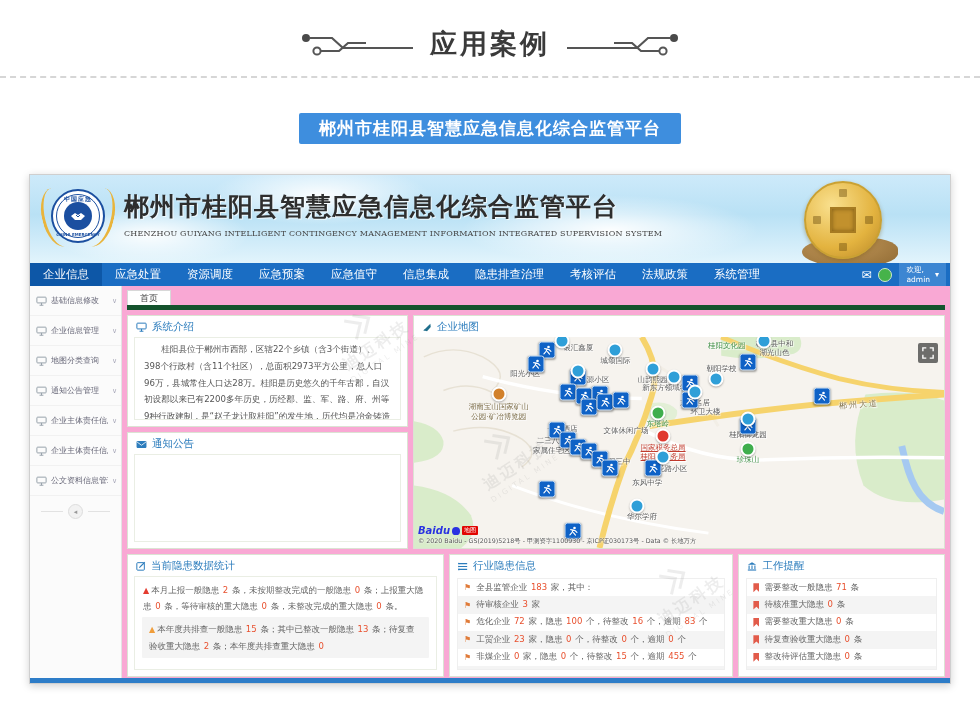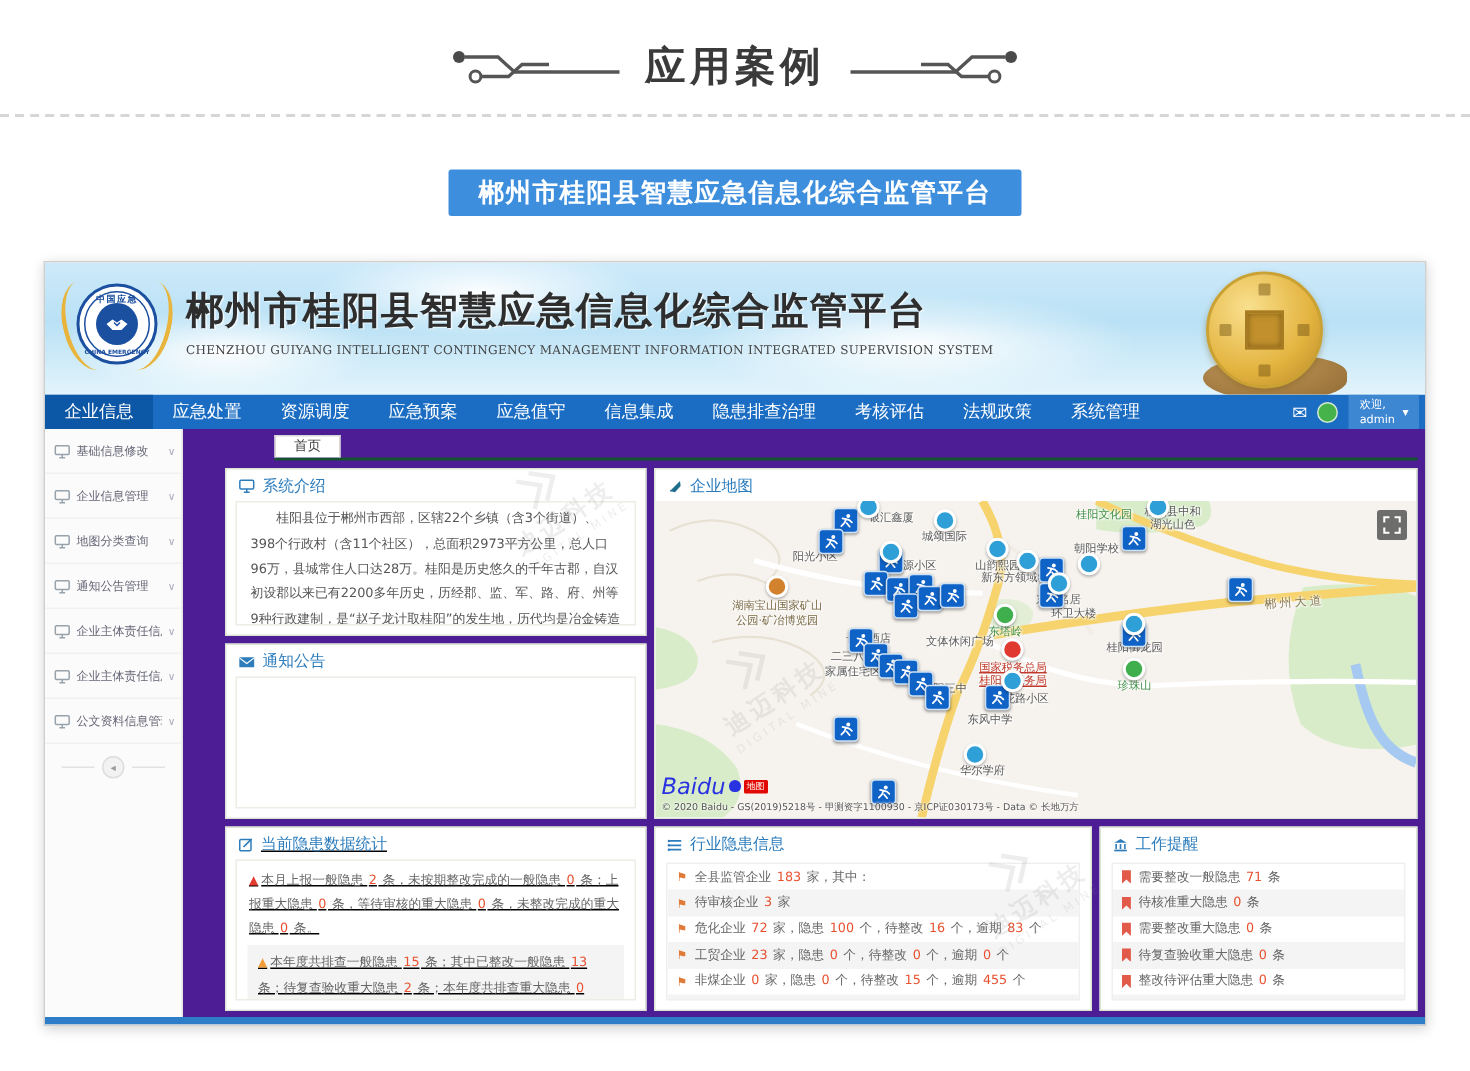--- a/index.html
+++ b/index.html
@@ -46,31 +46,31 @@
   .nav-items{display:flex;}
   .nav-item{font-size:11.5px;line-height:23px;padding:0 13px;cursor:pointer;}
   .nav-item.active{background:#0d57a7;}
   .nav-right{margin-left:auto;display:flex;align-items:center;gap:7px;padding-right:4px;}
   .mail-ico{font-size:12px;line-height:1;}
   .avatar-dot{width:12px;height:12px;border-radius:50%;background:#46b34a;border:1px solid #cfe8cf;}
   .welcome{background:#3c86d2;height:23px;display:flex;align-items:center;gap:5px;padding:0 7px;}
   .welcome .wl{font-size:7.5px;line-height:1.25;}
   .welcome .caret{font-size:8px;}
   
-  .app-body{flex:1;display:flex;background:#4c1d95;min-height:0;gap:23px;}
+  .app-body{flex:1;display:flex;background:#f9a8d4;min-height:0;}
   .sidebar{width:91px;flex:none;background:#fbfbfb;border-right:1px solid #e3e3e3;display:flex;flex-direction:column;}
   .side-item{height:29px;flex:none;display:flex;align-items:center;gap:4px;padding:0 4px 0 6px;border-bottom:1px solid #f1f1f1;font-size:8px;color:#667;cursor:pointer;white-space:nowrap;overflow:hidden;}
   .side-label{overflow:hidden;flex:1;}
   .chev{color:#aab;font-size:7px;flex:none;}
   .side-ico{flex:none;display:flex;}
   .side-collapse{margin-top:8px;display:flex;align-items:center;justify-content:center;gap:5px;}
   .side-collapse .ln{width:22px;height:1px;background:#e2e2e2;}
   .side-collapse .btn{width:13px;height:13px;border-radius:50%;background:#f2f2f2;border:1px solid #ddd;color:#999;font-size:7px;display:flex;align-items:center;justify-content:center;cursor:pointer;}
   .content{flex:1;min-width:0;display:flex;flex-direction:column;padding:4px 5px 5px;gap:5px;}
-  .tabbar{height:15px;flex:none;display:flex;border-bottom:2px solid #14532d;margin-left:33px;}
+  .tabbar{height:15px;flex:none;display:flex;border-bottom:5px solid #14532d;}
   .tab{background:#fff;border:1px solid #d8d8d8;border-bottom:none;font-size:9px;color:#444;line-height:15px;padding:0 12px;cursor:pointer;}
   .main-grid{height:234px;flex:none;display:flex;gap:5px;min-width:0;}
   .col-left{width:281px;flex:none;display:flex;flex-direction:column;gap:5px;}
   .bottom-grid{height:123px;flex:none;display:flex;gap:5px;min-width:0;}
   .panel{background:#fff;border:1px solid #dbe3d3;display:flex;flex-direction:column;min-width:0;box-sizing:border-box;}
   .panel-title{flex:none;display:flex;align-items:center;gap:5px;padding:4px 8px 3px;color:#2d7dbd;font-size:10.5px;}
   .inner{flex:1;border:1px solid #eaeee4;margin:0 6px 6px;min-height:0;overflow:hidden;position:relative;}
   .panel.intro{height:112px;flex:none;}
   .panel.notice{flex:1;}
   .intro-text{padding:3px 9px;font-size:8.6px;color:#555;line-height:1.95;text-indent:2em;}
@@ -87,21 +87,21 @@
   .poi-o{background:#d2812c;}
   .poi-d{background:#e0392f;}
   .map-label{position:absolute;transform:translateX(-50%);font-size:7.5px;color:#5a5a5a;white-space:pre-line;text-align:center;line-height:1.25;text-shadow:0 0 2px #fff,0 0 2px #fff,1px 1px 1px #fff;z-index:4;pointer-events:none;}
   .map-label.green{color:#3f8f45;}
   .map-label.red{color:#c0392b;}
   .map-label.brown{color:#7a6a45;}
   .map-label.road{color:#8a7a55;font-size:8px;letter-spacing:2px;transform:translateX(-50%) rotate(-4deg);}
   .fullscreen-btn{position:absolute;right:6px;top:6px;width:20px;height:20px;background:rgba(70,70,70,.78);border-radius:2px;display:flex;align-items:center;justify-content:center;cursor:pointer;z-index:10;}
   .map-attrib{position:absolute;left:4px;bottom:2px;z-index:10;}
   .bd-logo{display:flex;align-items:center;gap:2px;}
-  .bd-text{font-size:15px;font-weight:normal;color:#2932e1;font-style:italic;}
+  .bd-text{font-size:10px;font-weight:bold;color:#2932e1;font-style:italic;}
   .bd-paw{width:8px;height:8px;border-radius:50% 50% 45% 45%;background:#2932e1;position:relative;}
   .bd-badge{background:#e10601;color:#fff;font-size:6px;padding:0 2px;border-radius:1px;}
   .attrib-text{font-size:6.3px;color:#555;text-shadow:0 0 2px #fff,0 0 2px #fff;margin-top:1px;}
   
   .stat-para{font-size:8.5px;color:#666;line-height:1.9;margin:5px 8px 3px;}
   .stat-para.gray{background:#f4f4f4;padding:4px 7px;margin:3px 7px 7px;border-radius:1px;}
   .tri{font-size:8px;margin-right:2px;}
   .tri.red{color:#e43b2f;}
   .tri.orange{color:#f09d3a;}
   .hl{color:#e8502e;padding:0 1px;}
@@ -574,21 +574,21 @@
                 <span class="bd-badge">地图</span>
               </div>
               <div class="attrib-text">© 2020 Baidu - GS(2019)5218号 - 甲测资字1100930 - 京ICP证030173号 - Data © 长地万方</div>
             </div>
           </div>
         </div>
       </div>
 
       <div class="bottom-grid">
 
-        <div class="panel stats" style="width:281px;flex:none;text-decoration:underline;">
+        <div class="panel stats" style="width:317px;flex:none;">
           <div class="panel-title">
             <span class="ico-svg">
               <svg viewBox="0 0 12 12" width="10" height="10">
                   <rect x="1" y="2" width="9" height="9" rx="1" fill="none" stroke="#2d7dbd" stroke-width="1.2"></rect>
                   <path d="M4 8L10.5 1.5" stroke="#2d7dbd" stroke-width="1.4"></path>
                 </svg>
             </span>
             <span>当前隐患数据统计</span>
           </div>
           <div class="inner">

